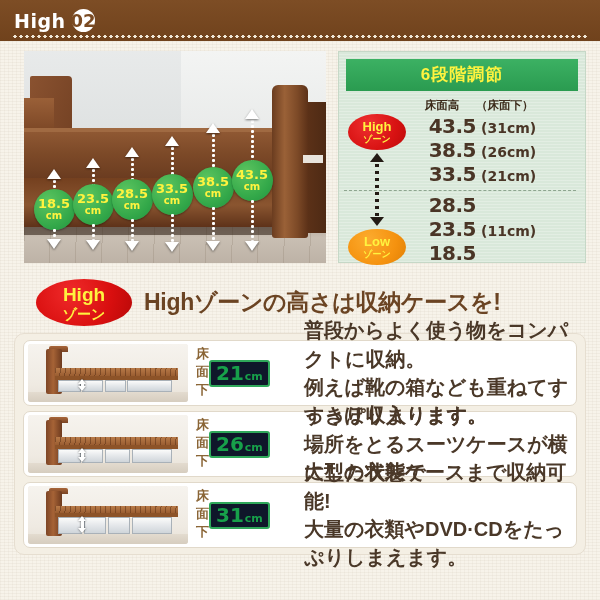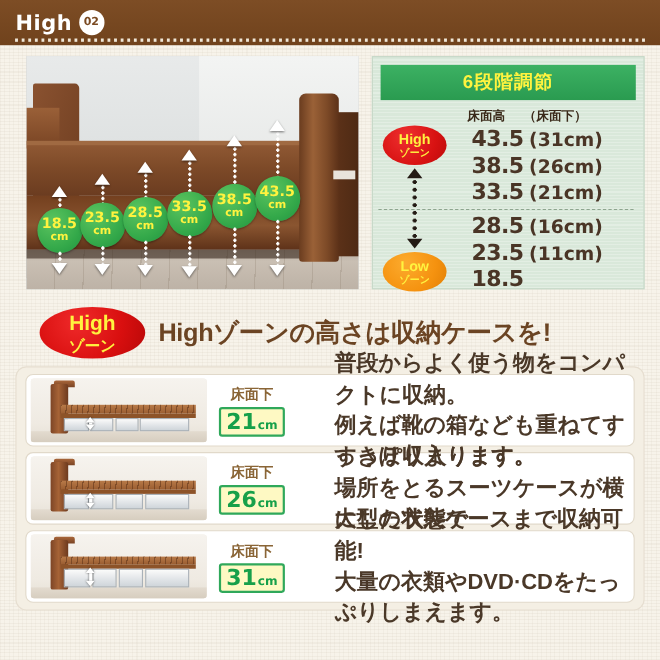--- a/index.html
+++ b/index.html
@@ -31,21 +31,21 @@
     font-size: 19px;
     font-weight: bold;
     letter-spacing: 0.5px;
     font-family: "DejaVu Sans", sans-serif;
   }
   .point-num {
     width: 23px; height: 23px;
     border-radius: 50%;
     background: #ffffff;
     color: #7a4a22;
-    font-size: 10px;
+    font-size: 18px;
     font-weight: bold;
     display: flex; align-items: center; justify-content: center;
     margin: 0 9px 0 6px;
     font-family: "DejaVu Sans", sans-serif;
   }
   .header-title {
     color: #ffffff;
     font-size: 23px;
     font-weight: bold;
     letter-spacing: -0.5px;
@@ -253,21 +253,21 @@
     color: #4a3526;
     font-family: "DejaVu Sans", sans-serif;
   }
   .vrow .c1 {
     width: 68px; text-align: right;
     font-size: 20px; font-weight: bold;
     letter-spacing: -0.5px;
   }
   .vrow .c2 {
     flex: 1; padding-left: 5px;
-    font-size: 17px; font-weight: bold;
+    font-size: 14px; font-weight: bold;
     white-space: pre;
   }
   .vgap { height: 7px; position: relative; }
   .vgap::after {
     content: ""; position: absolute;
     left: -64px; right: 2px; top: 50%;
     border-top: 1px dashed #8ea58f;
   }
 
   
@@ -361,31 +361,31 @@
     width: 9px;
     display: flex; flex-direction: column; align-items: center;
     filter: drop-shadow(0 0 1px rgba(0,0,0,.6));
   }
   .th-arrow .u { width:0;height:0;border-left:4.5px solid transparent;border-right:4.5px solid transparent;border-bottom:5px solid #fff; }
   .th-arrow .b { width:0;height:0;border-left:4.5px solid transparent;border-right:4.5px solid transparent;border-top:5px solid #fff; }
   .th-arrow .s { width:3px; flex:1; background:#fff; }
 
   .measure {
     width: 66px; flex: none;
-    display: flex; flex-direction: column; align-items: center;
+    display: flex; flex-direction: row; align-items: center;
     margin: 0 6px 0 8px;
   }
   .measure .lbl {
     color: #8a6536;
     font-size: 13px; font-weight: bold;
     margin-bottom: 2px;
   }
   .measure .box {
     border: 2px solid #2fa85a;
-    background: #fef9c3;
+    background: #0f172a;
     border-radius: 3px;
     padding: 1px 5px 2px;
     color: #17a04a;
     font-weight: bold;
     line-height: 1;
     display: flex; align-items: baseline;
     font-family: "DejaVu Sans", sans-serif;
   }
   .measure .box .n { font-size: 20px; }
   .measure .box .u { font-size: 11px; margin-left: 1px; }
@@ -528,21 +528,20 @@
         </div>
         <div class="vrow">
           <span class="c1">33.5</span>
           <span class="c2">(21cm)</span>
         </div>
 
         <div class="vgap"></div>
 
         <div class="vrow">
           <span class="c1">28.5</span>
-          <span class="c2">(16cm)</span>
         </div>
         <div class="vrow">
           <span class="c1">23.5</span>
           <span class="c2">(11cm)</span>
         </div>
         <div class="vrow">
           <span class="c1">18.5</span>
         </div>
       </div>
     </div>

